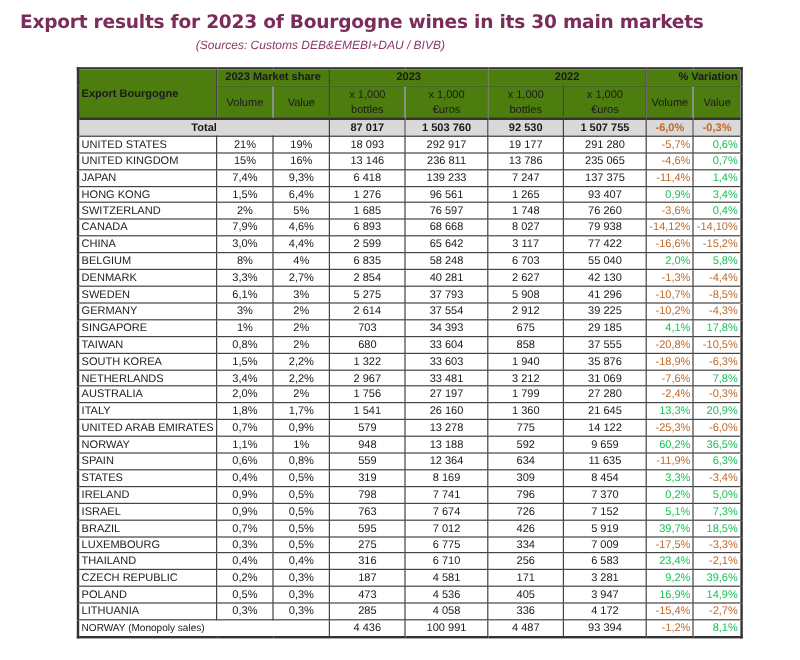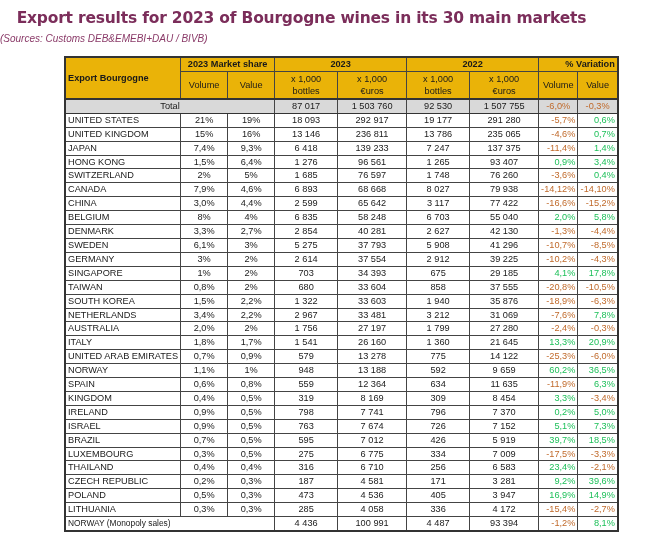--- a/index.html
+++ b/index.html
@@ -1,33 +1,33 @@
 <!DOCTYPE html>
 <html><head>
 <meta charset="utf-8">
 <style>
   html, body { margin:0; padding:0; background:#ffffff; }
   body { width:667px; height:550px; position:relative; overflow:hidden;
          font-family:"Liberation Sans", sans-serif; color:#1a1a1a; }
   .title { position:absolute; left:0; width:603px; top:9px; text-align:center;
            font-family:"DejaVu Sans", sans-serif; font-weight:bold; font-size:15.5px;
            color:#7b2d5a; letter-spacing:-0.2px; }
-  .subtitle { position:absolute; left:0; width:534px; top:33px; 
+  .subtitle { position:absolute; left:0; width:534px; top:33px; text-align:center;
               font-style:italic; font-size:10px; color:#8a3a68; }
   table { position:absolute; left:64px; top:56px; border-collapse:collapse;
           font-size:9.2px; table-layout:fixed; }
   td, th { border:1px solid #444; padding:0 2px; height:12.9px; line-height:12.9px;
            white-space:nowrap; overflow:hidden; font-weight:normal; }
-  .hdr th { background:#eab308; }
+  .hdr th { background:#4d7c0f; }
   .b { font-weight:bold; }
   .c { text-align:center; }
   .r { text-align:left; }
   .l { text-align:left; }
   .hdr2 th { height:26px; line-height:12px; }
-  .total td { background:#d9d9d9; font-weight:normal; border-top:2px solid #333; border-bottom:1.5px solid #333;text-align:center; }
+  .total td { background:#d9d9d9; font-weight:bold; border-top:2px solid #333; border-bottom:1.5px solid #333;text-align:center; }
   .neg { color:#c06a2b; text-align:right; }
   .pos { color:#1ec05a; text-align:right; }
   .lastrow td { border-bottom:2px solid #333; }
   .thickL { border-left:2px solid #333; }
   .thickR { border-right:2px solid #333; }
 </style>
 </head>
 <body>
 
 <div class="title">Export results for 2023 of Bourgogne wines in its 30 main markets</div>
@@ -288,21 +288,21 @@
         <td class="c">0,6%</td>
         <td class="c">0,8%</td>
         <td class="c">559</td>
         <td class="c">12 364</td>
         <td class="c">634</td>
         <td class="c">11 635</td>
         <td class="neg">-11,9%</td>
         <td class="pos thickR">6,3%</td>
       </tr>
       <tr>
-        <td class="l thickL">KINGDOM</td>
+        <td class="l thickL">STATES</td>
         <td class="c">0,4%</td>
         <td class="c">0,5%</td>
         <td class="c">319</td>
         <td class="c">8 169</td>
         <td class="c">309</td>
         <td class="c">8 454</td>
         <td class="pos">3,3%</td>
         <td class="neg thickR">-3,4%</td>
       </tr>
       <tr>

